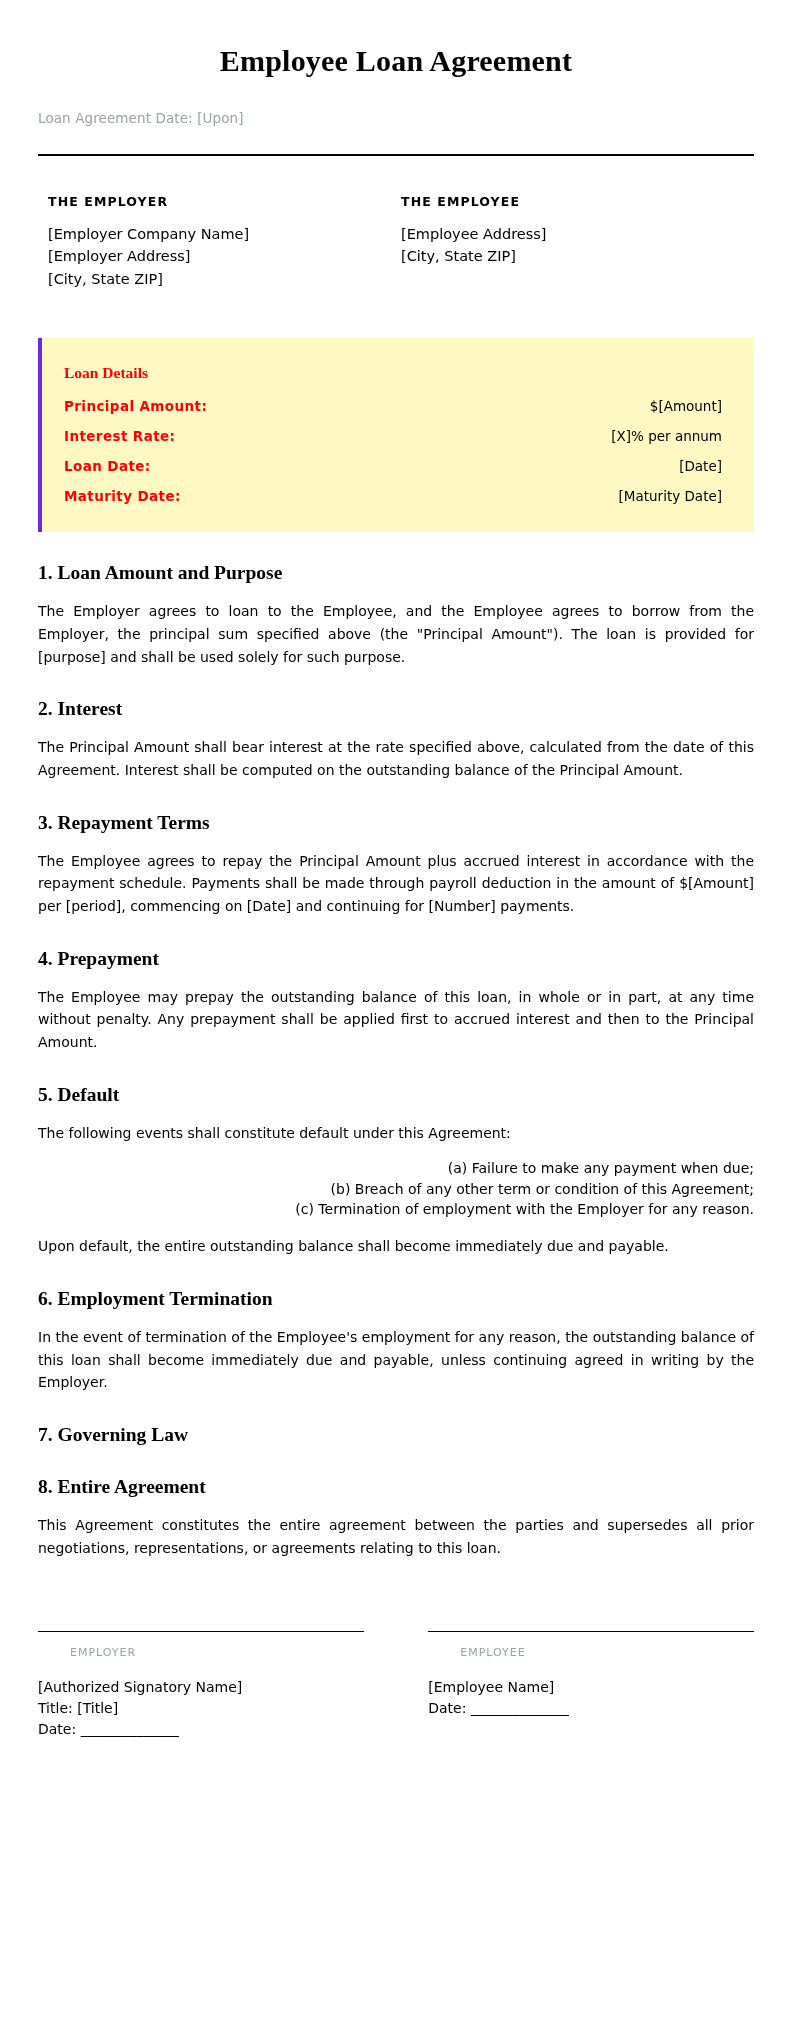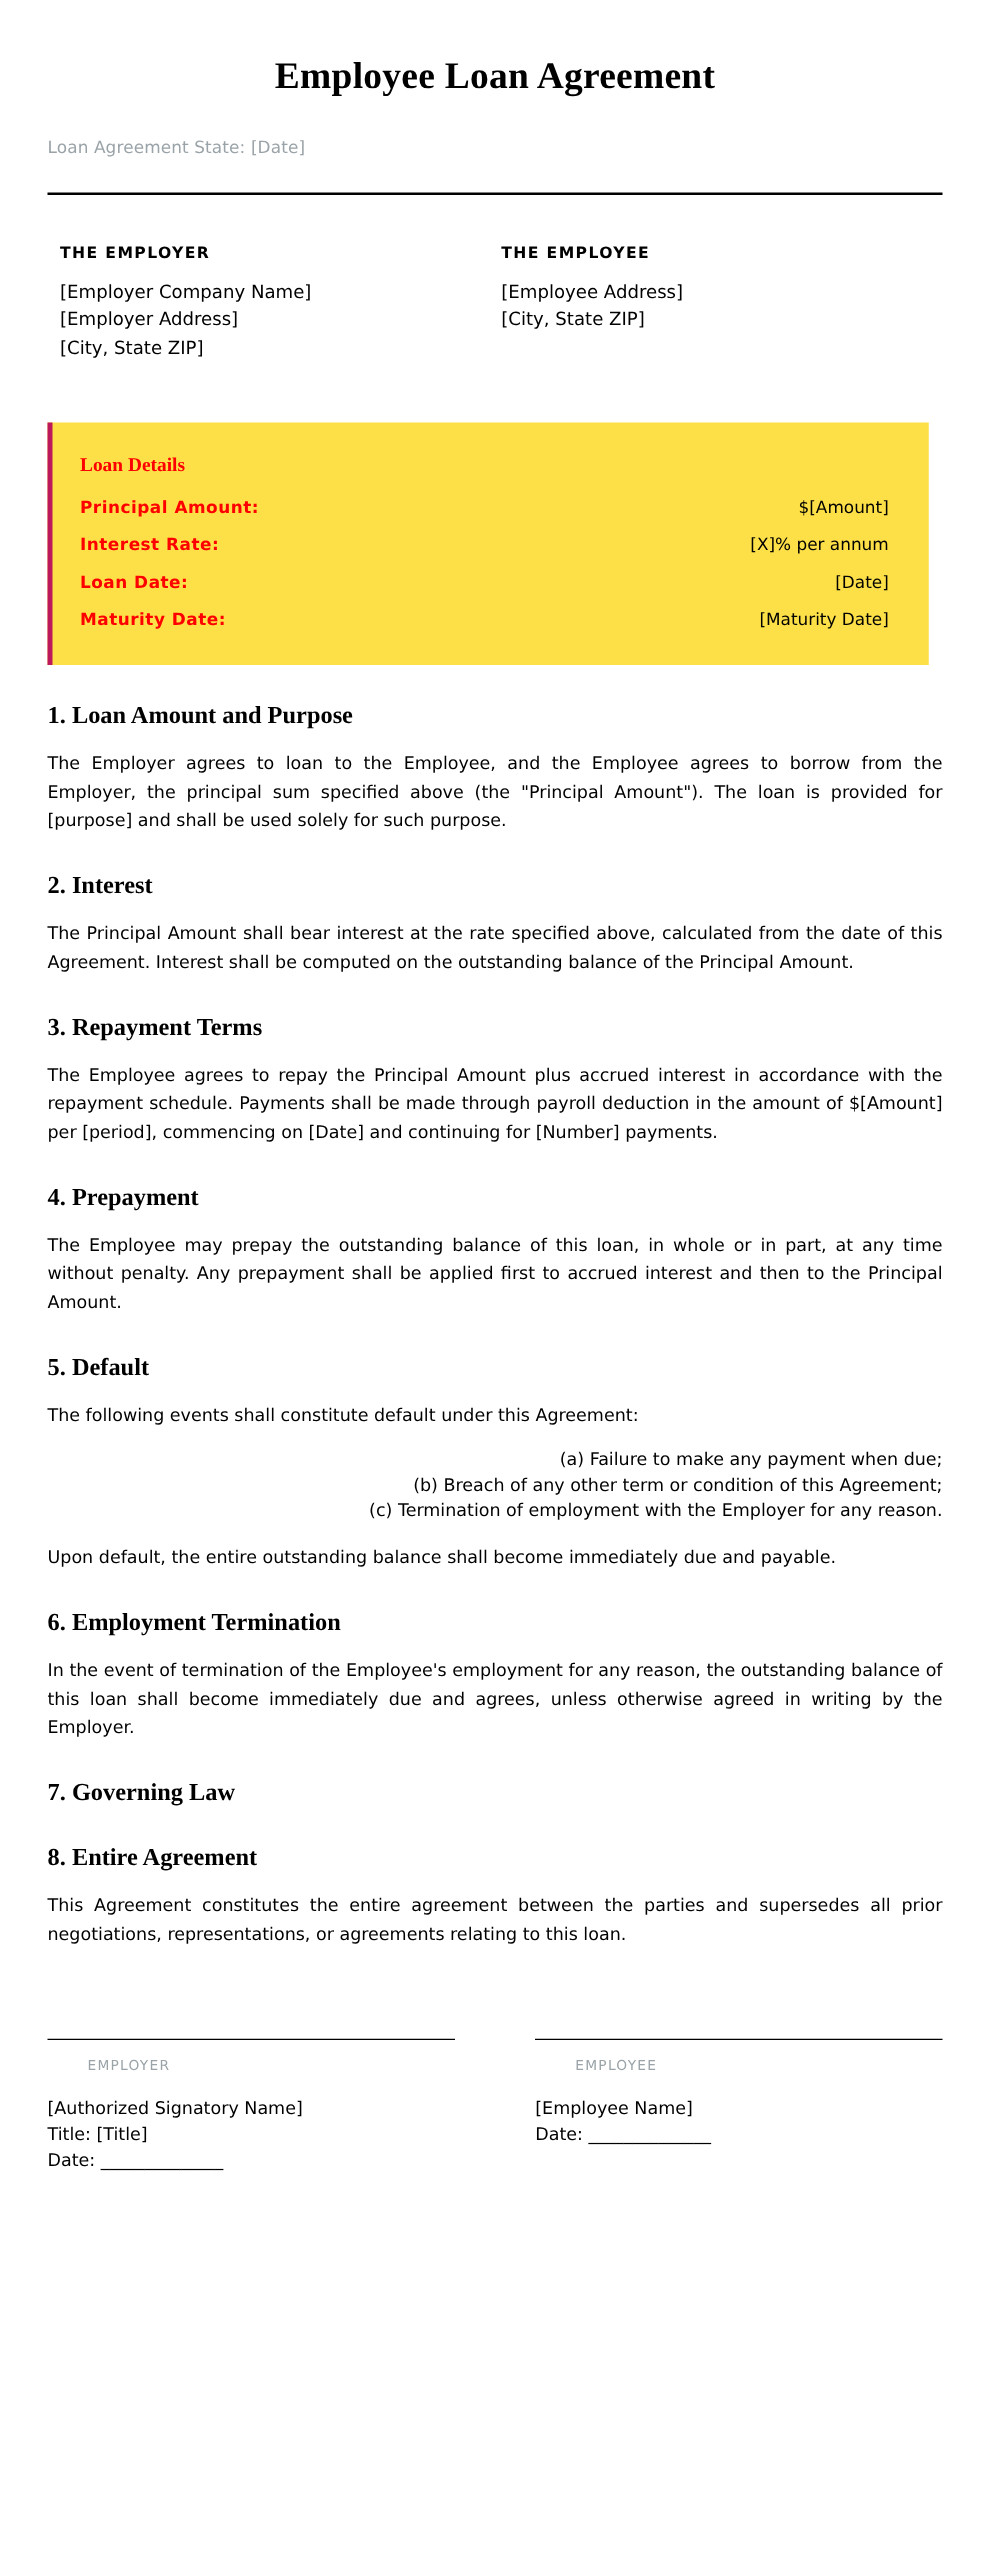--- a/index.html
+++ b/index.html
@@ -60,23 +60,23 @@
     letter-spacing: 1.1px;
     margin: 0 0 14px 0;
   }
   .party-line {
     font-size: 14.5px;
     line-height: 1.55;
   }
 
   
   .loan-box {
-    margin: 48px 11px 0 0;
-    background: #fde047;
-    border-left: 4px solid #be185d;
+    margin: 48px 0 0 0;
+    background: #fef9c3;
+    border-left: 4px solid #6d28d9;
     padding: 26px 32px 28px 22px;
     box-sizing: border-box;
   }
   .loan-box-title {
     font-family: "Liberation Serif", "DejaVu Serif", serif;
     font-weight: bold;
     font-size: 15.5px;
     color: #ff0000;
     margin: 0 0 16px 0;
   }
@@ -151,21 +151,21 @@
     line-height: 1.5;
   }
 </style>
 </head>
 <body>
 
 <div class="page">
 
   <h1 class="doc-title">Employee Loan Agreement</h1>
 
-  <div class="agreement-date">Loan Agreement State: [Date]</div>
+  <div class="agreement-date">Loan Agreement Date: [Upon]</div>
 
   <hr class="top-rule">
 
   <div class="parties">
     <div class="party">
       <div class="party-heading">THE EMPLOYER</div>
       <div class="party-line">[Employer Company Name]</div>
       <div class="party-line">[Employer Address]</div>
       <div class="party-line">[City, State ZIP]</div>
     </div>
@@ -223,21 +223,21 @@
     <div class="list-block">
       <span class="list-item">(a) Failure to make any payment when due;</span>
       <span class="list-item">(b) Breach of any other term or condition of this Agreement;</span>
       <span class="list-item">(c) Termination of employment with the Employer for any reason.</span>
     </div>
     <p class="section-para plain">Upon default, the entire outstanding balance shall become immediately due and payable.</p>
   </div>
 
   <div class="section">
     <h2 class="section-heading">6. Employment Termination</h2>
-    <p class="section-para">In the event of termination of the Employee's employment for any reason, the outstanding balance of this loan shall become immediately due and agrees, unless otherwise agreed in writing by the Employer.</p>
+    <p class="section-para">In the event of termination of the Employee's employment for any reason, the outstanding balance of this loan shall become immediately due and payable, unless continuing agreed in writing by the Employer.</p>
   </div>
 
   <div class="section">
     <h2 class="section-heading">7. Governing Law</h2>
   </div>
 
   <div class="section">
     <h2 class="section-heading">8. Entire Agreement</h2>
     <p class="section-para">This Agreement constitutes the entire agreement between the parties and supersedes all prior negotiations, representations, or agreements relating to this loan.</p>
   </div>

